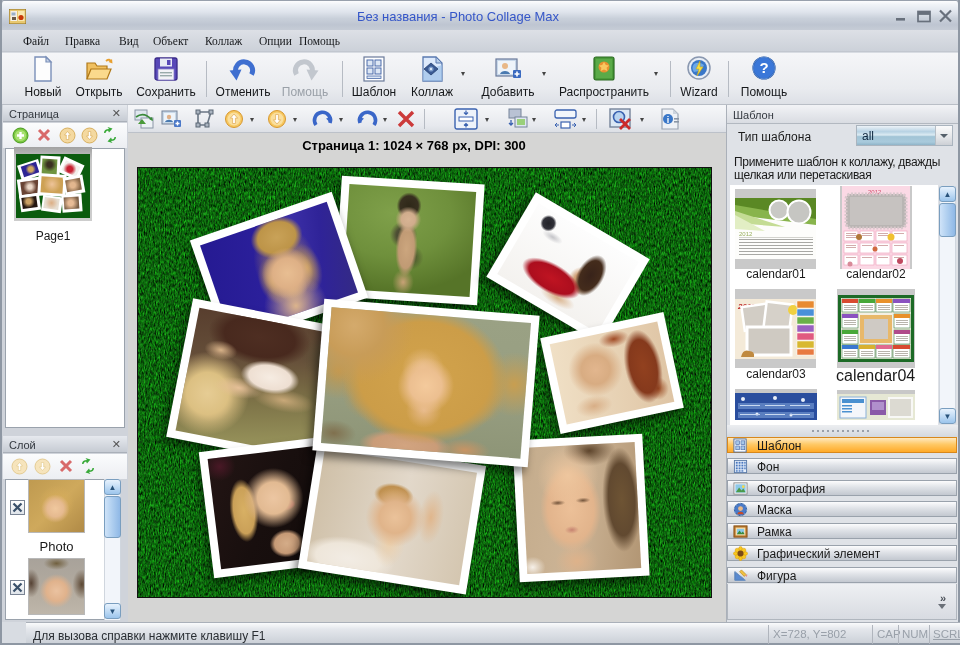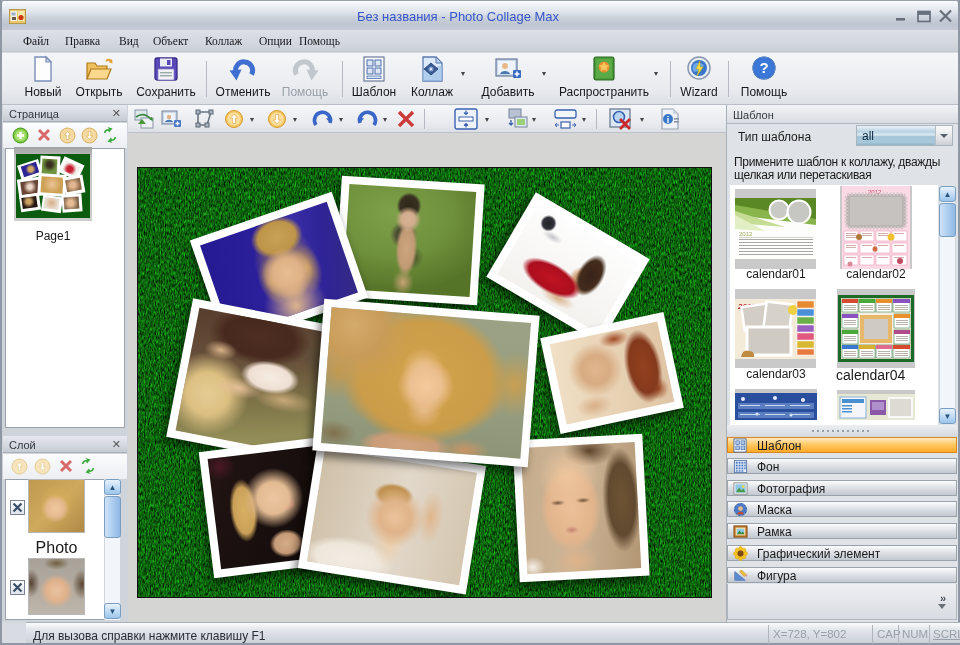--- a/index.html
+++ b/index.html
@@ -285,21 +285,21 @@
  <div class="white" style="position:absolute;left:3px;top:374px;width:99px;height:141px;border-right:none;"></div>
 
  <div class="abs" style="left:26px;top:374px;width:57px;height:54px;border:1px solid #b8b8b8;background:
   radial-gradient(circle at 48% 55%, #f0c89e 0%, #e6ba90 20%, rgba(0,0,0,0) 35%),
   radial-gradient(ellipse 42% 45% at 50% 45%, #d9ae5c 0%, rgba(0,0,0,0) 78%),
   linear-gradient(135deg, #bf9a50, #cfa95c 50%, #b08a46);"></div>
  <div class="abs" style="left:8px;top:395px;width:15px;height:15px;background:linear-gradient(#fff,#dfe4ea);border:1px solid #7a8494;">
   <svg width="13" height="13" viewBox="0 0 13 13">
         <path d="M2.5 2.5 L10.5 10.5 M10.5 2.5 L2.5 10.5" stroke="#3a506a" stroke-width="2.2"></path>
       </svg></div>
- <div class="abs" style="left:26px;top:434px;width:57px;text-align:center;font-size:16px;">Photo</div>
+ <div class="abs" style="left:26px;top:434px;width:57px;text-align:center;font-size:13px;">Photo</div>
 
  <div class="abs" style="left:26px;top:453px;width:57px;height:57px;border:1px solid #b8b8b8;background:
   radial-gradient(circle at 50% 58%, #eac2a0 0%, #e0b28c 24%, rgba(0,0,0,0) 40%),
   radial-gradient(ellipse 24% 40% at 4% 44%, #564234 0%, rgba(0,0,0,0) 65%),
   radial-gradient(ellipse 26% 42% at 96% 46%, #5c4834 0%, rgba(0,0,0,0) 65%),
   radial-gradient(ellipse 36% 18% at 50% 8%, #71603f 0%, rgba(0,0,0,0) 65%),
   linear-gradient(#a8a29a, #b4aca0 60%, #beb6aa);"></div>
  <div class="abs" style="left:8px;top:475px;width:15px;height:15px;background:linear-gradient(#fff,#dfe4ea);border:1px solid #7a8494;">
   <svg width="13" height="13" viewBox="0 0 13 13">
         <path d="M2.5 2.5 L10.5 10.5 M10.5 2.5 L2.5 10.5" stroke="#3a506a" stroke-width="2.2"></path>
@@ -391,20 +391,21 @@
   <div class="dd" style="left:512px;top:10px;">▾</div>
   <svg class="abs" style="left:530px;top:3px;" width="24" height="22" viewBox="0 0 24 22">
         <path d="M4 1 h11 l5 5 v15 h-16 z" fill="#eef1f6" stroke="#9aa4b2" stroke-width="1.2"></path>
         <path d="M15 1 l5 5 h-5 z" fill="#ccd4de"></path>
         <circle cx="10" cy="11" r="5" fill="#3a77c8"></circle>
         <text x="10" y="14.5" font-size="9" font-weight="bold" fill="#fff" text-anchor="middle" font-family="Liberation Sans">i</text>
         <rect x="16" y="10" width="5" height="1.6" fill="#8a96a6"></rect>
         <rect x="16" y="13" width="5" height="1.6" fill="#8a96a6"></rect>
       </svg>
  </div>
+ <div class="abs" style="left:-13px;top:33px;width:598px;text-align:center;font-weight:bold;font-size:13px;color:#000;">Страница 1: 1024 × 768 px, DPI: 300</div>
 
  <div class="abs" id="page" style="left:9px;top:62px;width:575px;height:431px;border:1px solid #111;background:#0c6a10;overflow:hidden;">
   <svg width="573" height="429" style="position:absolute;left:0;top:0;">
    <defs>
     <filter id="grassf" x="0" y="0" width="100%" height="100%" color-interpolation-filters="sRGB">
      <feTurbulence type="fractalNoise" baseFrequency="0.8 0.25" numOctaves="4" seed="11" result="t"></feTurbulence>
      <feColorMatrix in="t" type="matrix" values="0 0.2 0 0 -0.05  0.45 0.65 0.38 0 -0.35  0 0.18 0 0 -0.04  0 0 0 0 1"></feColorMatrix>
     </filter>
    </defs>
    <rect width="573" height="429" fill="#0b5e0e"></rect>
@@ -721,21 +722,21 @@
           <rect x="59" y="33" width="12" height="1"></rect>
           <rect x="59" y="35" width="12" height="1"></rect>
           <rect x="59" y="47" width="12" height="1"></rect>
           <rect x="59" y="49" width="12" height="1"></rect>
           <rect x="59" y="51" width="12" height="1"></rect>
         </g>
   <rect x="23" y="26" width="32" height="28" fill="#e8b86a"></rect>
         <rect x="27" y="30" width="24" height="20" fill="#cfcac4"></rect>
       </svg>
  </div>
- <div class="abs" style="left:109px;top:262px;width:78px;text-align:left;font-size:14px;">calendar04</div>
+ <div class="abs" style="left:109px;top:262px;width:78px;text-align:right;font-size:16px;">calendar04</div>
 
  <div class="abs" style="left:8px;top:284px;width:82px;height:31px;overflow:hidden;">
   <svg width="82" height="31">
         <rect width="82" height="31" fill="#c8c8c8"></rect>
         <rect x="0" y="4" width="82" height="27" fill="#2a4e9e"></rect>
         <g fill="#5a7ec0">
           <rect x="3" y="14" width="76" height="6"></rect>
           <rect x="3" y="23" width="76" height="6"></rect>
         </g>
         <g fill="#e8eef8">

